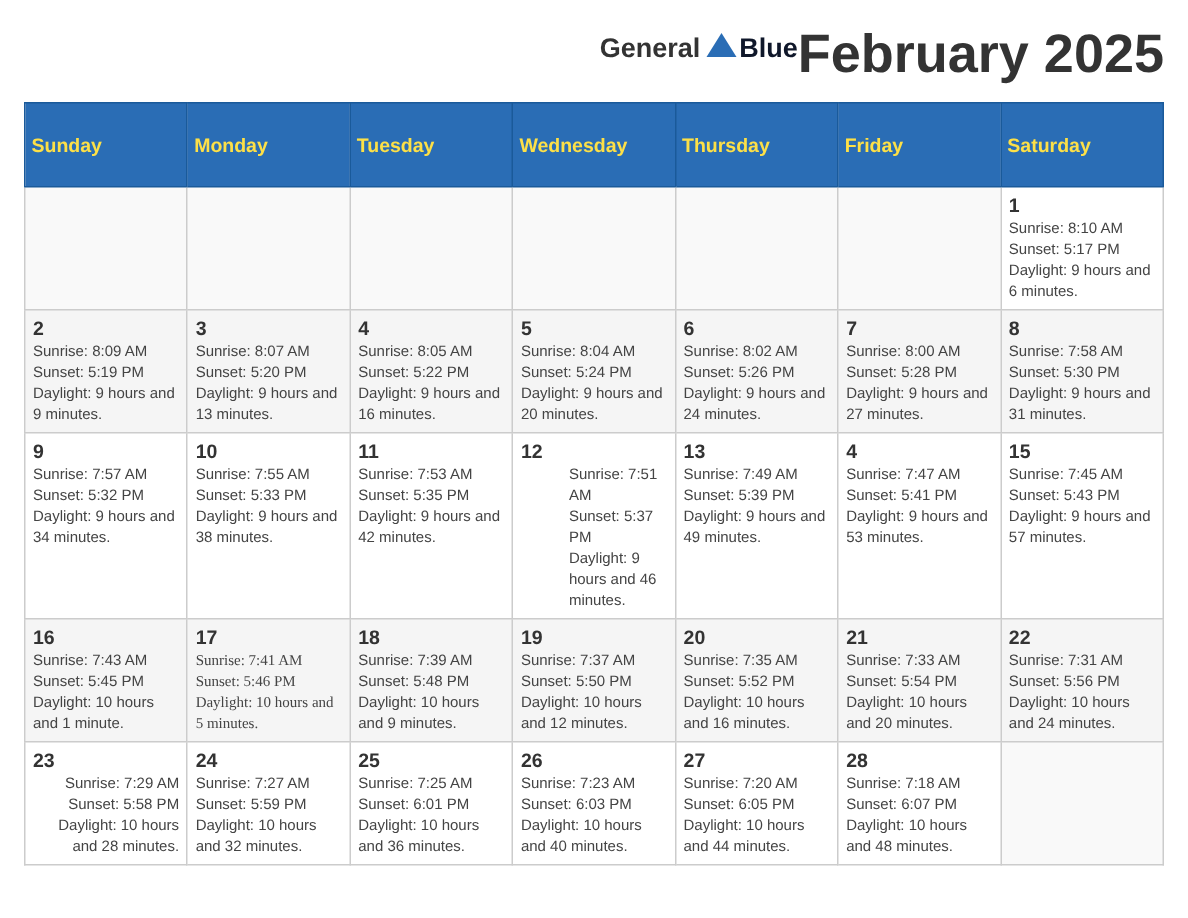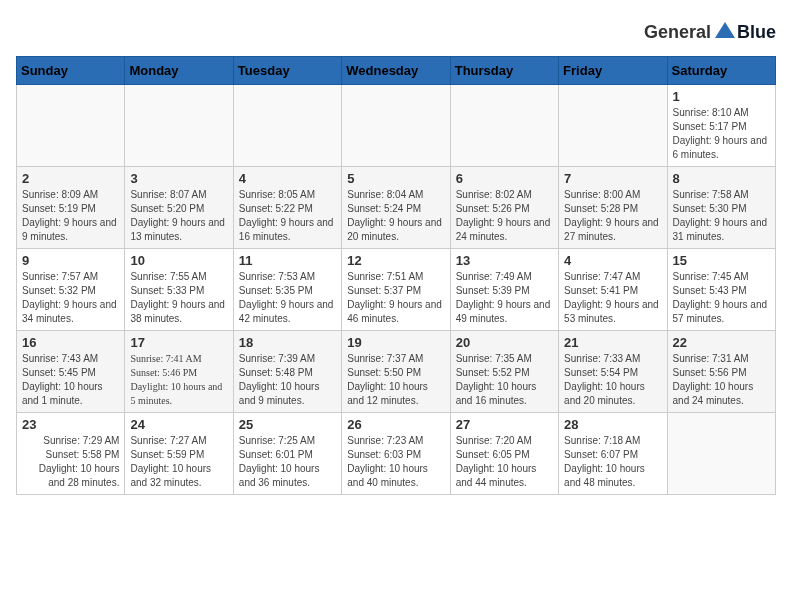--- a/index.html
+++ b/index.html
@@ -49,24 +49,24 @@
       font-size: 18px;
       color: #555;
     }
     table {
       width: 100%;
       border-collapse: collapse;
       table-layout: fixed;
     }
     thead tr th {
       background-color: #2a6db5;
-      color: #000000;
+      color: #fde047;
       font-size: 13px;
       font-weight: bold;
-      padding: 6px 4px;
+      padding: 20px 4px;
       text-align: left;
       border: 1px solid #1a5a9a;
     }
     tbody tr td {
       border: 1px solid #ccc;
       vertical-align: top;
       padding: 4px 5px;
       font-size: 10.5px;
       color: #333;
       height: 80px;
@@ -97,20 +97,21 @@
 <div class="header-area">
   <div class="logo">
     <span class="logo-text-general">General</span>
     <svg class="logo-icon" viewBox="0 0 24 24" xmlns="http://www.w3.org/2000/svg">
       <polygon points="12,2 22,18 2,18" fill="#2a6db5"></polygon>
     </svg>
     <br>
     <span class="logo-text-blue">Blue</span>
   </div>
   <div class="title-area">
+    <div class="month-title">February 2025</div>
   </div>
 </div>
 
 <table>
   <thead>
     <tr>
     <th>Sunday</th>
         <th>Monday</th>
         <th>Tuesday</th>
         <th>Wednesday</th>
@@ -192,21 +193,21 @@
 Daylight: 9 hours and 38 minutes.</div>
         </td>
         <td>
           <span class="day-number">11</span>
           <div class="day-info" style="white-space: pre-line;">Sunrise: 7:53 AM
 Sunset: 5:35 PM
 Daylight: 9 hours and 42 minutes.</div>
         </td>
         <td>
           <span class="day-number">12</span>
-          <div class="day-info" style="white-space: pre-line;">Sunrise: 7:51 AM
+          <div class="day-info" style="white-space: pre-line; margin-left: 32px;">Sunrise: 7:51 AM
 Sunset: 5:37 PM
 Daylight: 9 hours and 46 minutes.</div>
         </td>
         <td>
           <span class="day-number">13</span>
           <div class="day-info" style="white-space: pre-line;">Sunrise: 7:49 AM
 Sunset: 5:39 PM
 Daylight: 9 hours and 49 minutes.</div>
         </td>
         <td>

